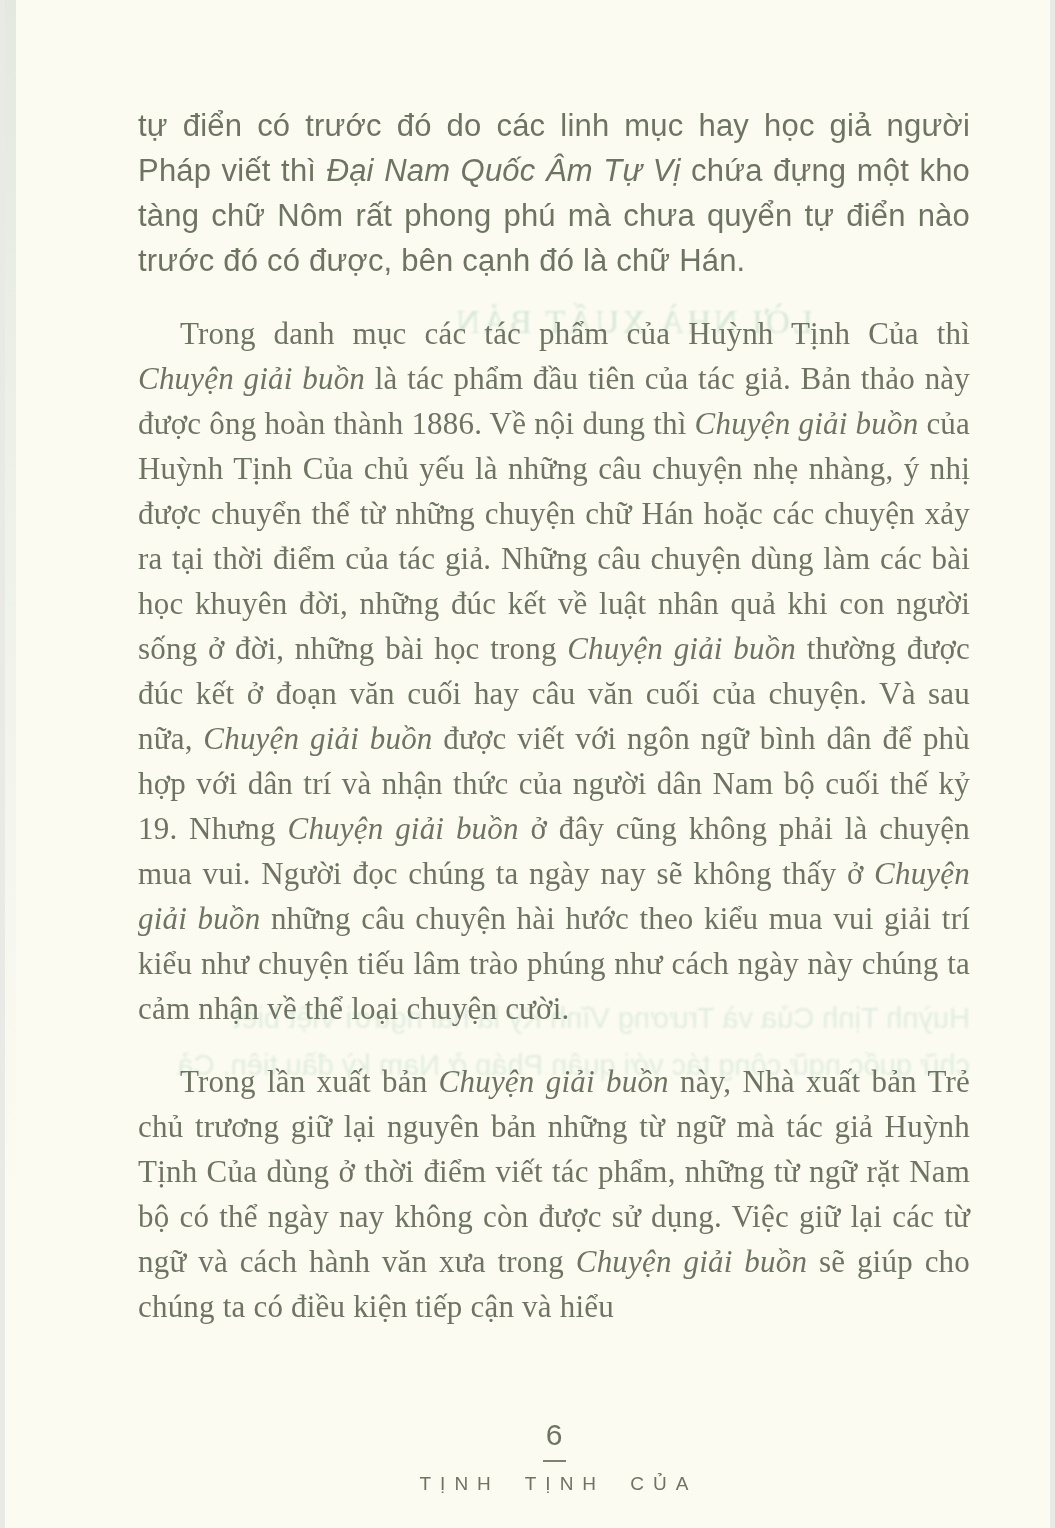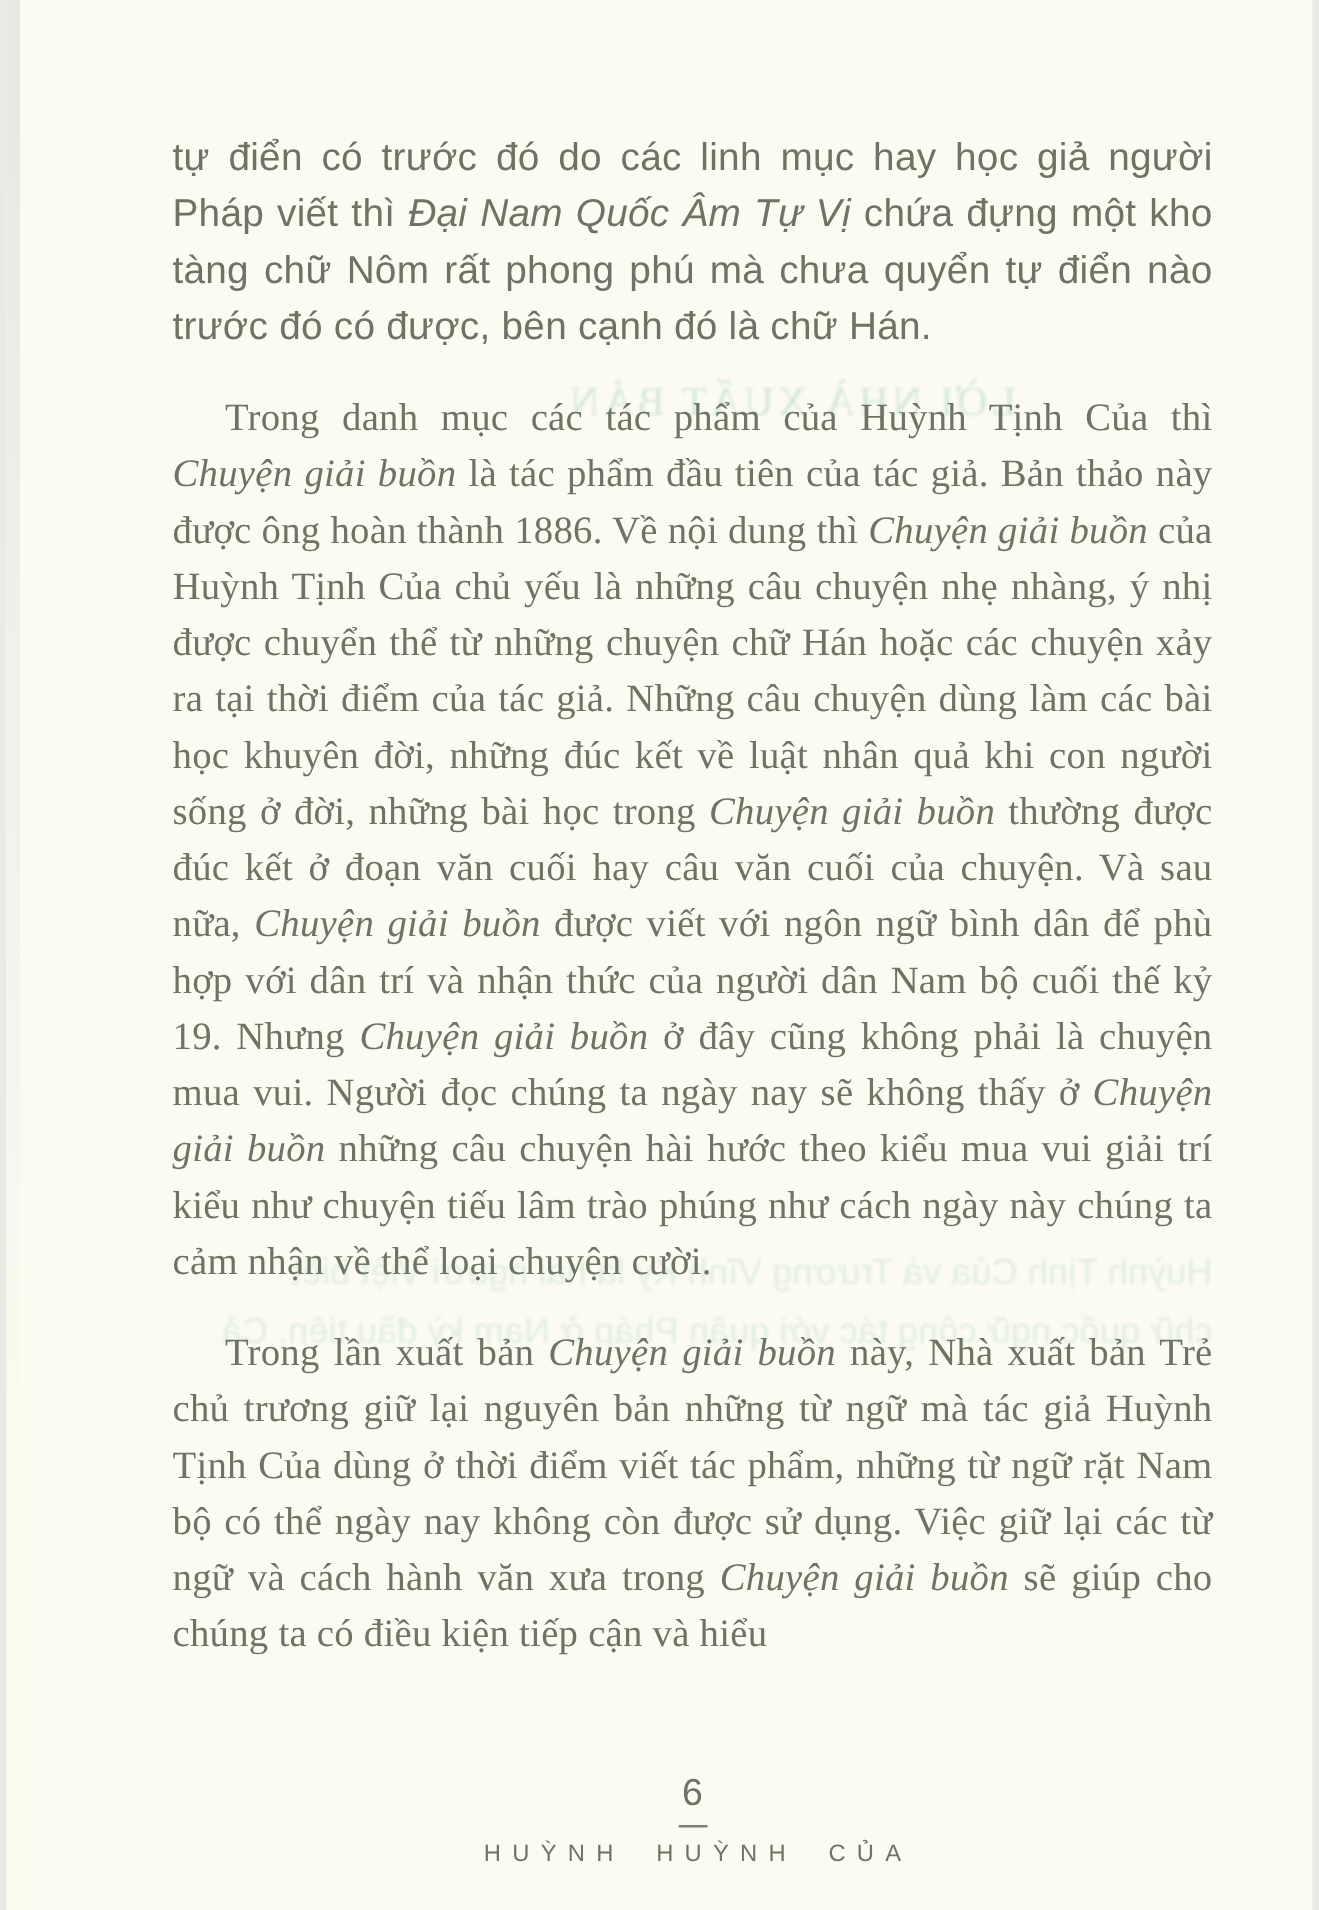--- a/index.html
+++ b/index.html
@@ -71,15 +71,15 @@
       <div class="ghost ghost-2">chữ quốc ngữ công tác với quân Pháp ở Nam kỳ đầu tiên. Cả</div>
     </div>
   <main class="content" id="content">
       <p><span>tự điển có trước đó do các linh mục hay học giả người Pháp viết thì </span><span class="title-ref">Đại Nam Quốc Âm Tự Vị</span><span> chứa đựng một kho tàng chữ Nôm rất phong phú mà chưa quyển tự điển nào trước đó có được, bên cạnh đó là chữ Hán.</span></p>
       <p class="indent"><span>Trong danh mục các tác phẩm của Huỳnh Tịnh Của thì </span><span class="title-ref">Chuyện giải buồn</span><span> là tác phẩm đầu tiên của tác giả. Bản thảo này được ông hoàn thành 1886. Về nội dung thì </span><span class="title-ref">Chuyện giải buồn</span><span> của Huỳnh Tịnh Của chủ yếu là những câu chuyện nhẹ nhàng, ý nhị được chuyển thể từ những chuyện chữ Hán hoặc các chuyện xảy ra tại thời điểm của tác giả. Những câu chuyện dùng làm các bài học khuyên đời, những đúc kết về luật nhân quả khi con người sống ở đời, những bài học trong </span><span class="title-ref">Chuyện giải buồn</span><span> thường được đúc kết ở đoạn văn cuối hay câu văn cuối của chuyện. Và sau nữa, </span><span class="title-ref">Chuyện giải buồn</span><span> được viết với ngôn ngữ bình dân để phù hợp với dân trí và nhận thức của người dân Nam bộ cuối thế kỷ 19. Nhưng </span><span class="title-ref">Chuyện giải buồn</span><span> ở đây cũng không phải là chuyện mua vui. Người đọc chúng ta ngày nay sẽ không thấy ở </span><span class="title-ref">Chuyện giải buồn</span><span> những câu chuyện hài hước theo kiểu mua vui giải trí kiểu như chuyện tiếu lâm trào phúng như cách ngày này chúng ta cảm nhận về thể loại chuyện cười.</span></p>
       <p class="indent"><span>Trong lần xuất bản </span><span class="title-ref">Chuyện giải buồn</span><span> này, Nhà xuất bản Trẻ chủ trương giữ lại nguyên bản những từ ngữ mà tác giả Huỳnh Tịnh Của dùng ở thời điểm viết tác phẩm, những từ ngữ rặt Nam bộ có thể ngày nay không còn được sử dụng. Việc giữ lại các từ ngữ và cách hành văn xưa trong </span><span class="title-ref">Chuyện giải buồn</span><span> sẽ giúp cho chúng ta có điều kiện tiếp cận và hiểu</span></p>
     </main>
   <footer class="footer">
     <div class="page-number">6</div>
     <div class="footer-rule"></div>
-    <div class="running-title">HUỲNH HUỲNH CỦA</div>
+    <div class="running-title">TỊNH TỊNH CỦA</div>
   </footer>
 </div>
 
 </body></html>

